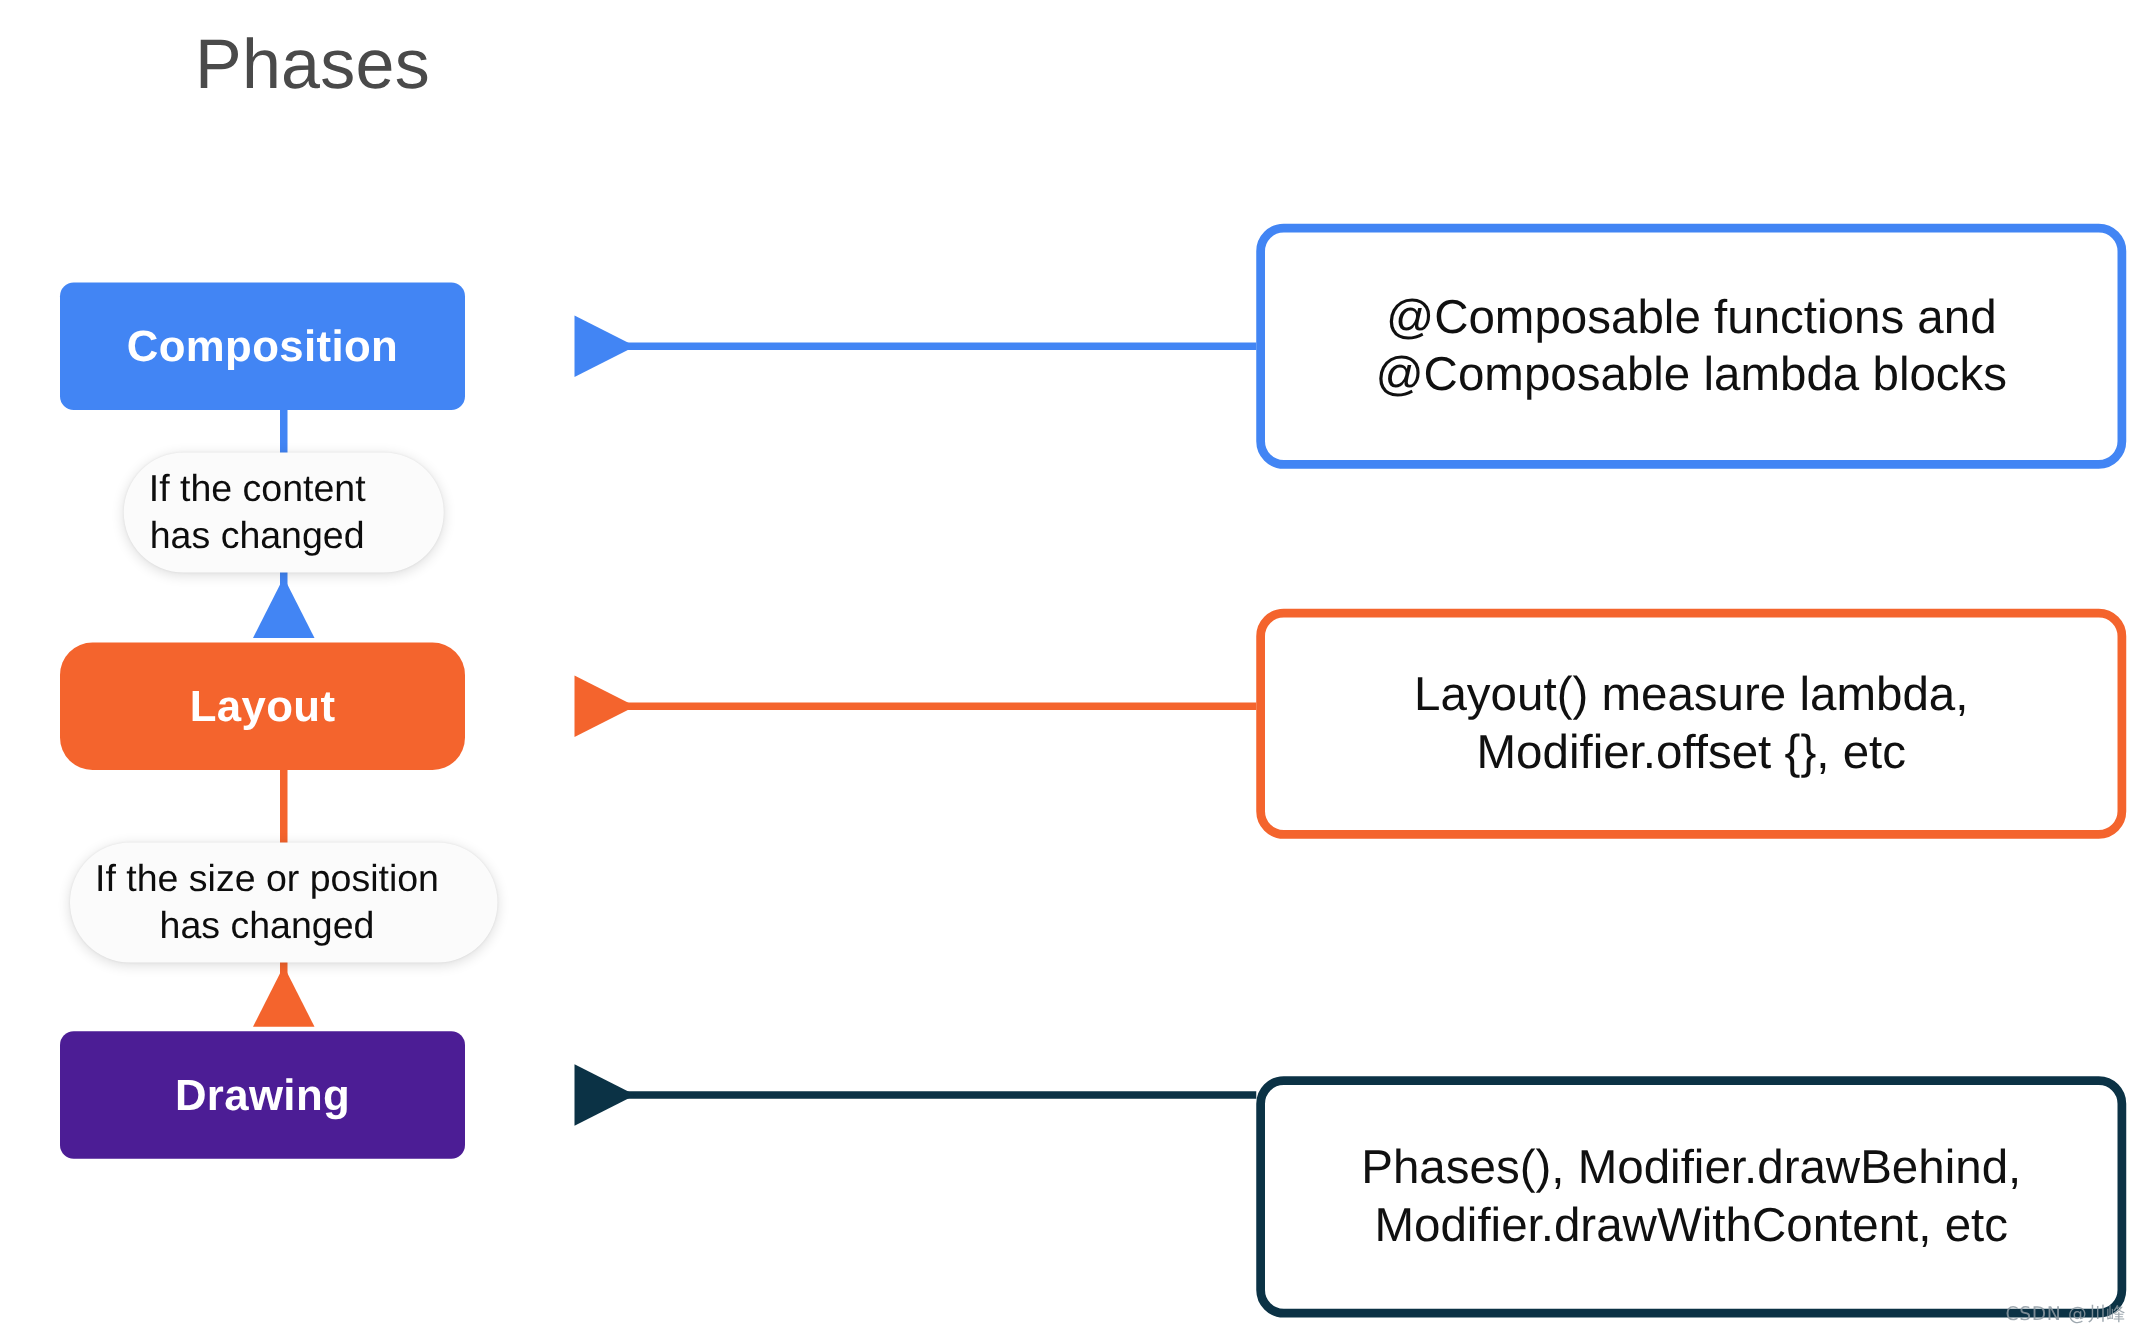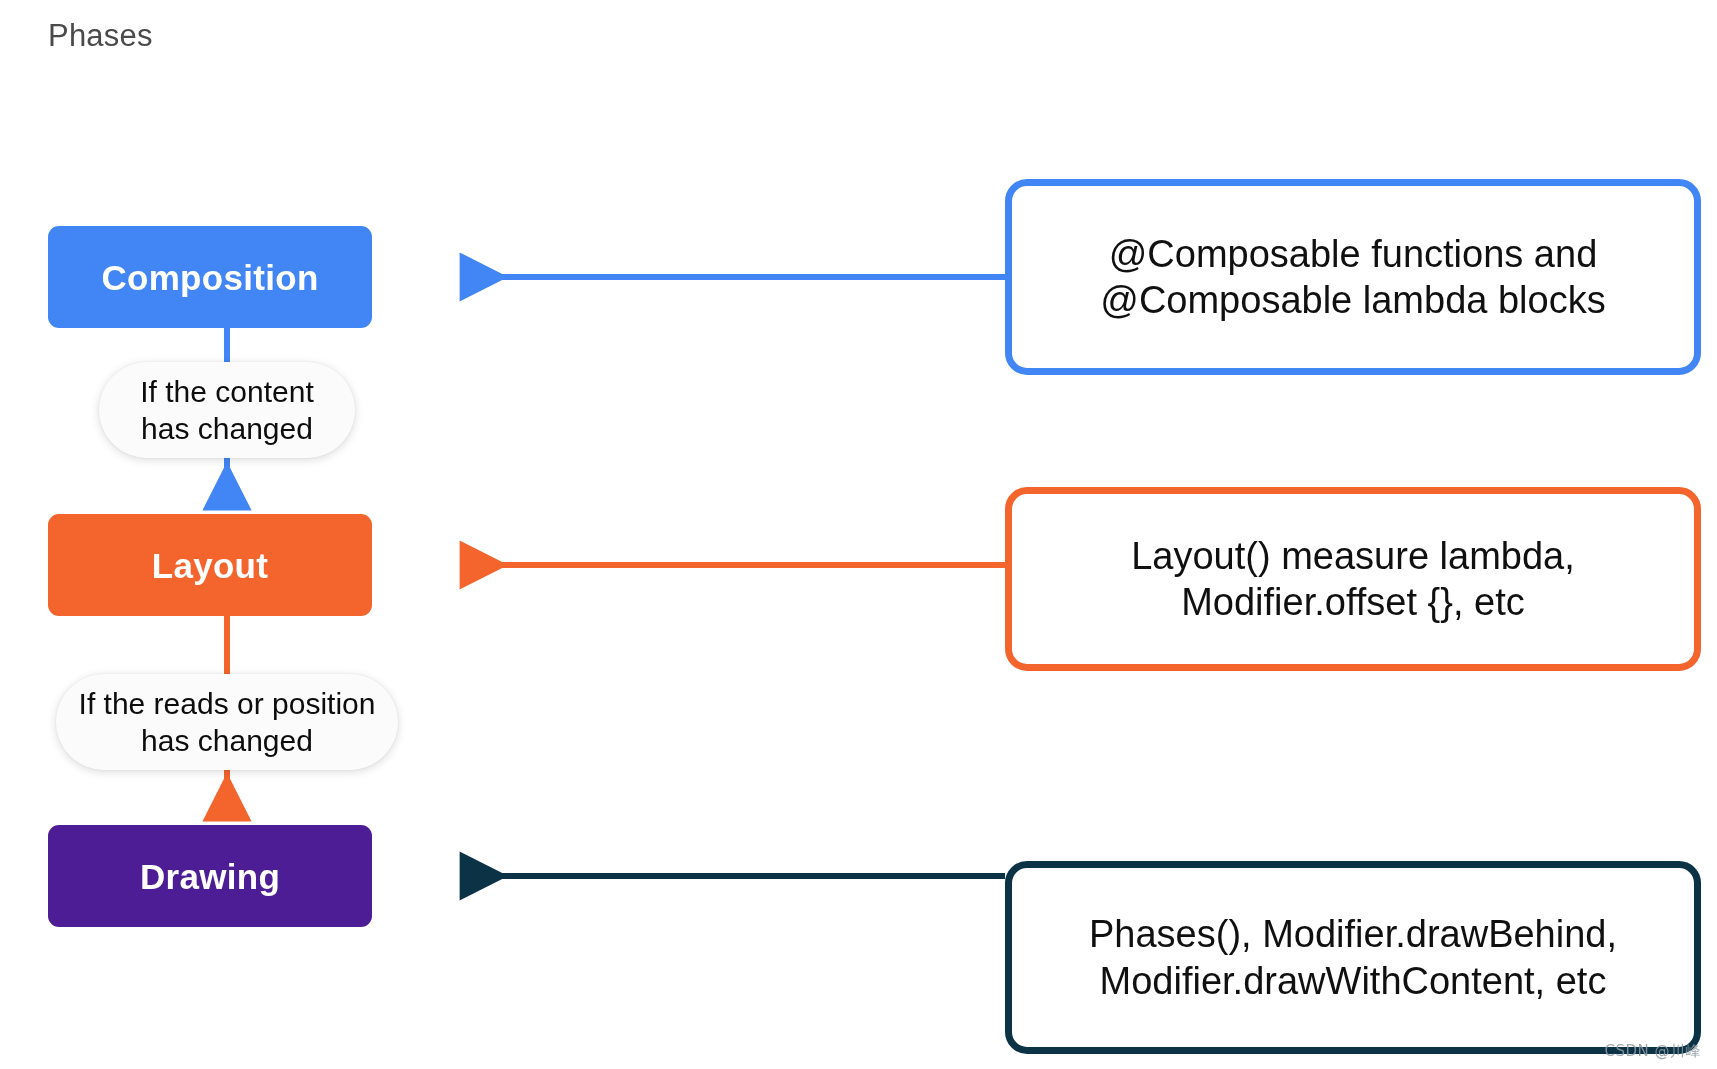--- a/index.html
+++ b/index.html
@@ -8,26 +8,26 @@
     background:#ffffff;
     font-family:"Liberation Sans","DejaVu Sans",sans-serif;
     overflow:hidden;
     position:relative;
   }
   .stage{position:absolute;inset:0;}
 
   
   .col-header{
     position:absolute;
-    font-size:31px;
+    font-size:56px;
     color:#4a4a4a;
     font-weight:400;
     letter-spacing:.2px;
     white-space:nowrap;
-    text-align:left;
+    text-align:center;
   }
   #header-phases{left:48px;top:18px;width:404px;}
   #header-state-reads{left:1005px;top:18px;width:696px;}
 
   
   .phase-box{
     position:absolute;
     left:48px;
     width:324px;
     height:102px;
@@ -38,21 +38,21 @@
     box-sizing:border-box;
   }
   .phase-box .phase-label{
     color:#ffffff;
     font-size:35px;
     font-weight:700;
     letter-spacing:.3px;
     line-height:1;
   }
   #phase-composition{top:226px;background:#4285f4;}
-  #phase-layout{top:514px;background:#f4642d;}
+  #phase-layout{top:514px;background:#f4642d;border-radius:26px;}
   #phase-drawing{top:825px;background:#4c1d95;}
 
   
   .state-box{
     position:absolute;
     left:1005px;
     width:696px;
     border-radius:22px;
     background:#ffffff;
     box-sizing:border-box;
@@ -74,21 +74,20 @@
   #state-drawing{top:861px;height:193px;border:7px solid #0b3245;}
 
   
   .pill{
     position:absolute;
     background:#fbfbfb;
     border-radius:60px;
     box-shadow:0 2px 10px rgba(0,0,0,.14), 0 0 2px rgba(0,0,0,.08);
     display:flex;
     align-items:center;
-    justify-content:center;
     text-align:center;
     z-index:4;
   }
   .pill .pill-text{
     font-size:30px;
     line-height:1.25;
     color:#0d0d0d;
     font-weight:400;
     white-space:pre-line;
     padding:0 20px;
@@ -158,21 +157,21 @@
   <div class="phase-box" id="phase-drawing">
     <span class="phase-label">Drawing</span>
   </div>
 
   <div class="pill" id="pill-content-changed">
     <span class="pill-text">If the content
 has changed</span>
   </div>
 
   <div class="pill" id="pill-size-position">
-    <span class="pill-text">If the reads or position
+    <span class="pill-text">If the size or position
 has changed</span>
   </div>
 
   <div class="state-box" id="state-composition">
     <span class="state-text">@Composable functions and
 @Composable lambda blocks</span>
   </div>
 
   <div class="state-box" id="state-layout">
     <span class="state-text">Layout() measure lambda,

